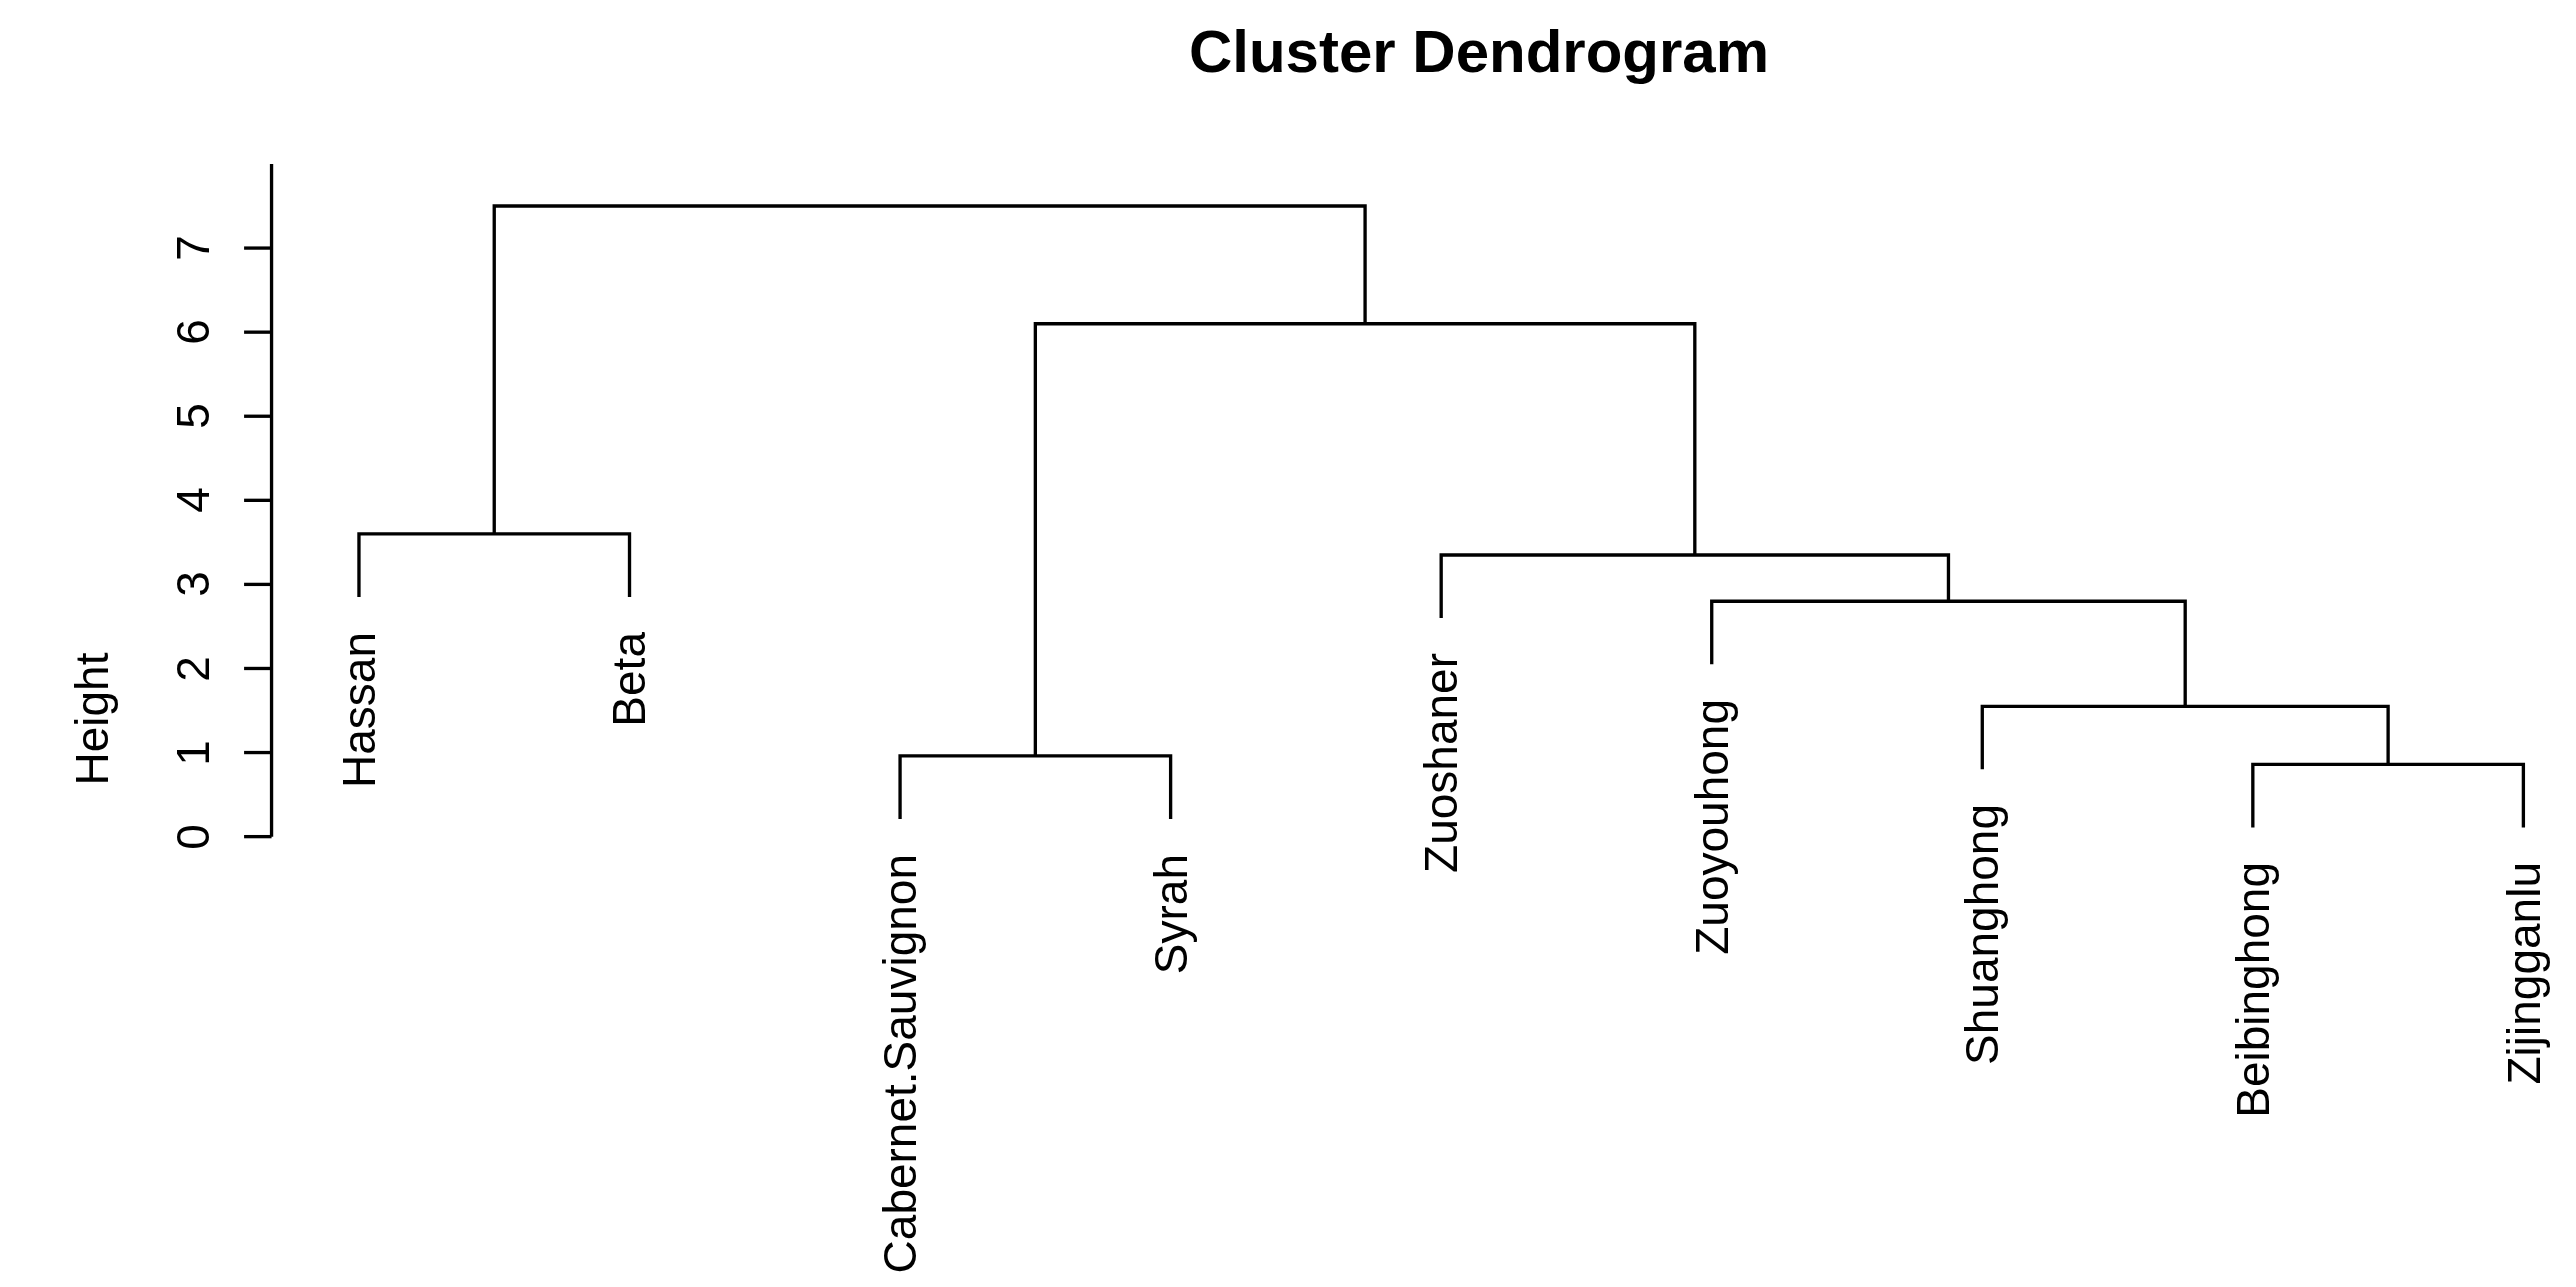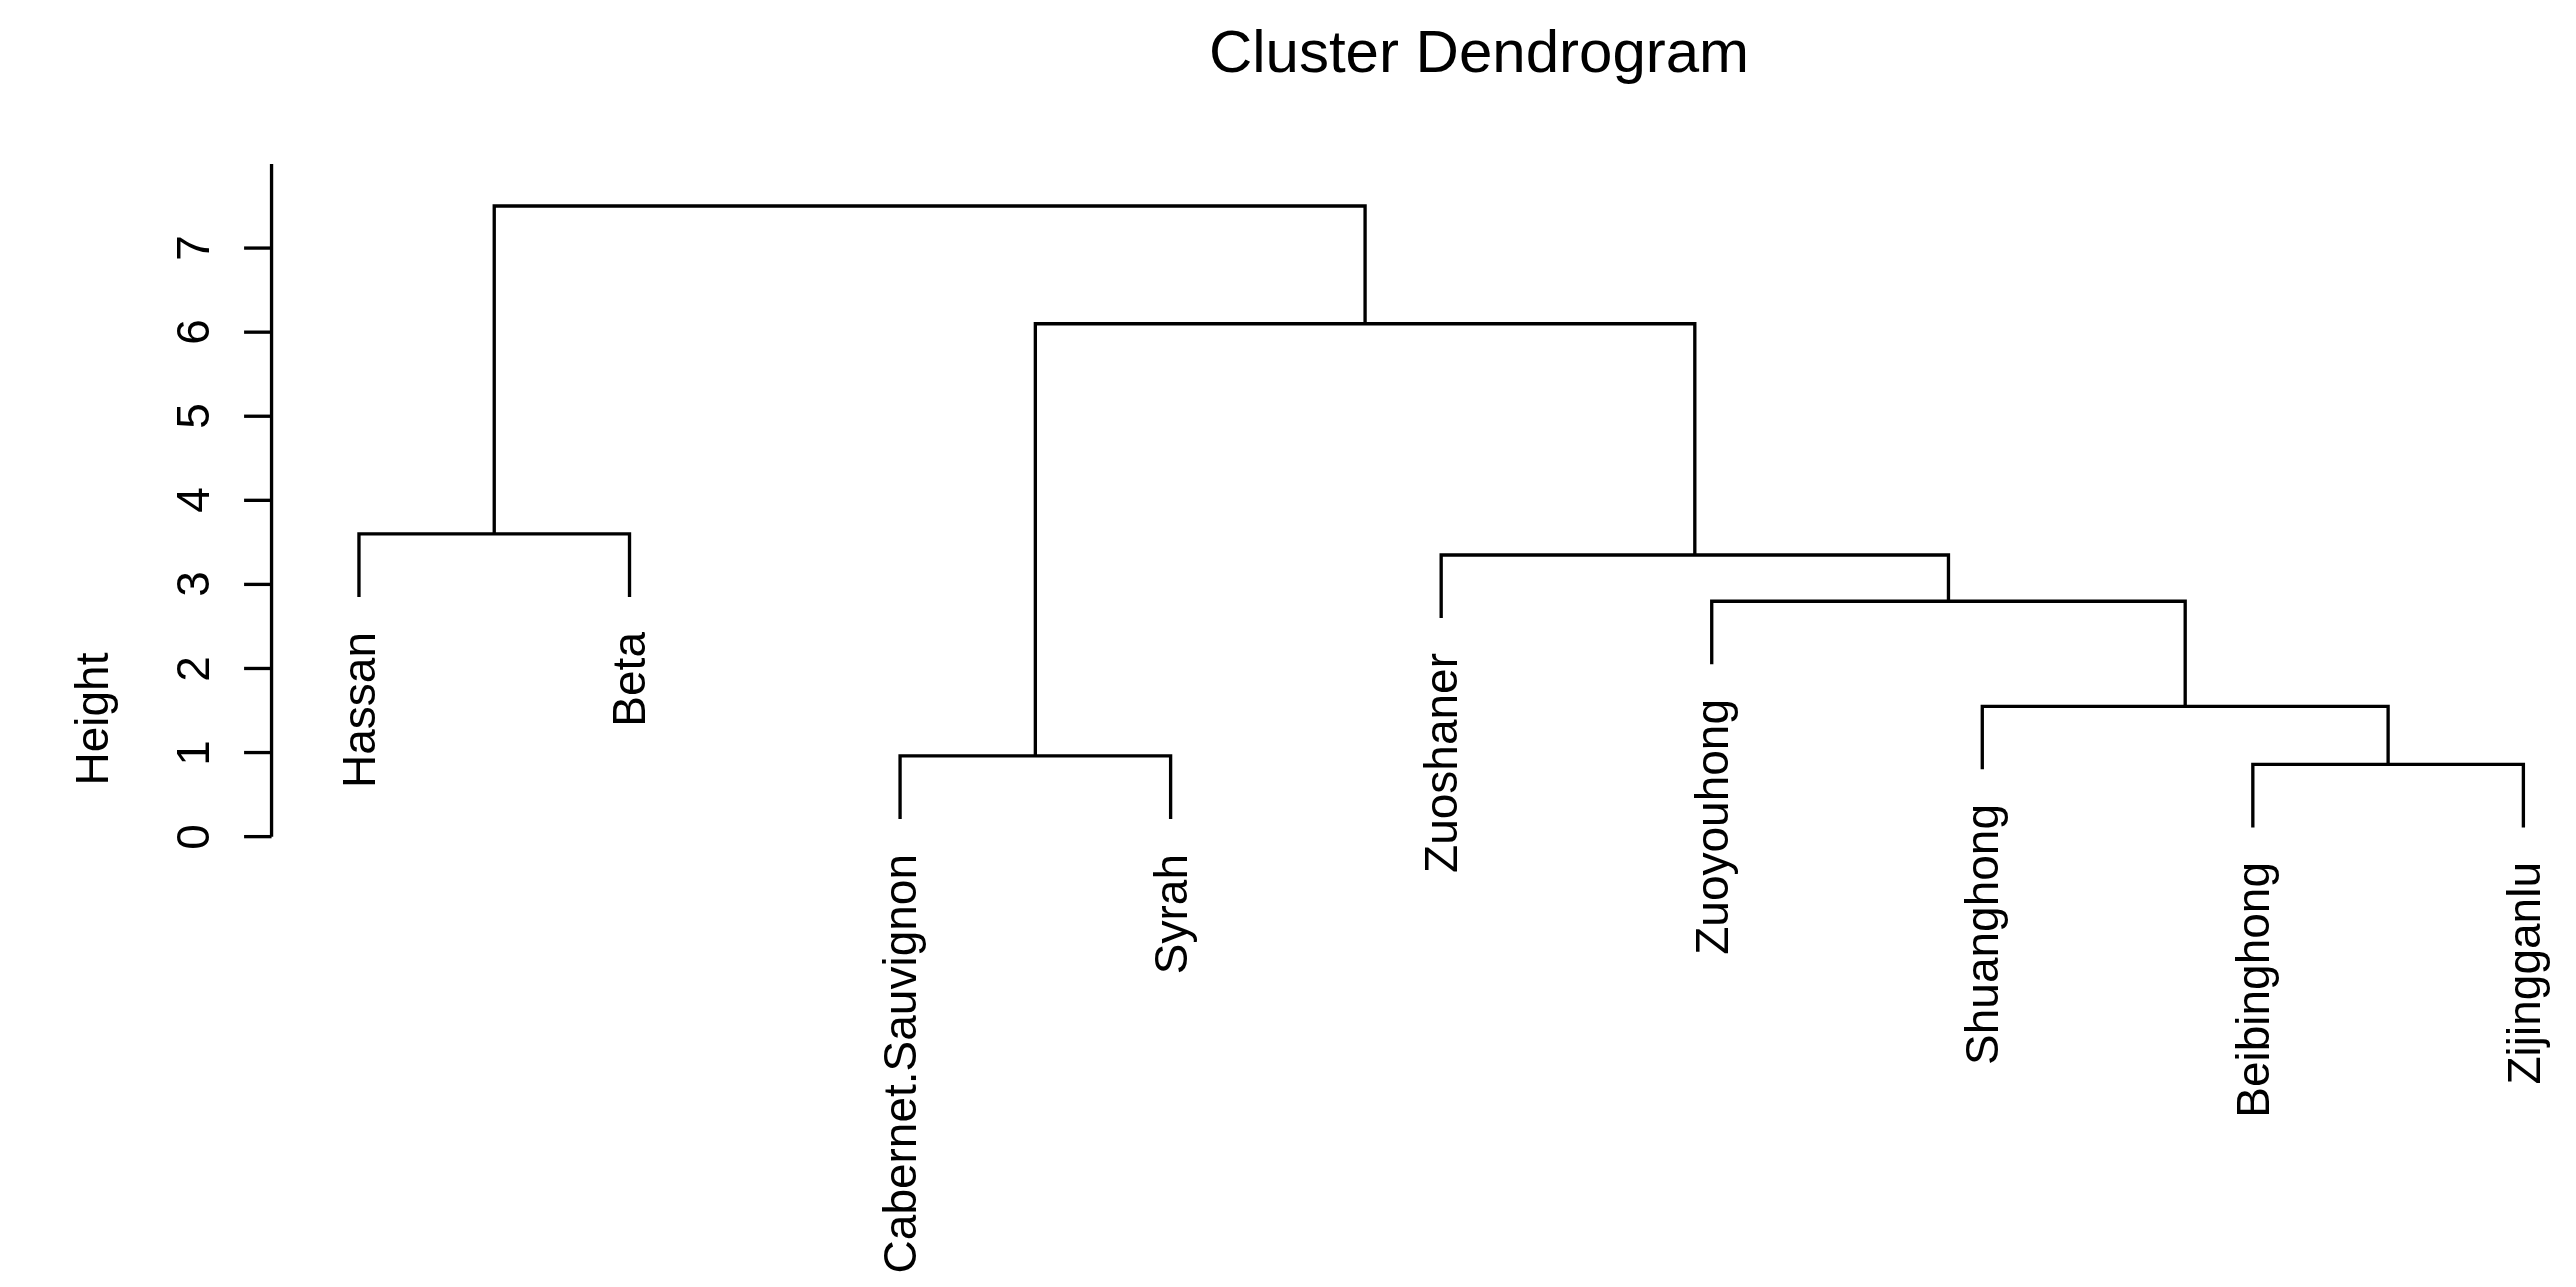--- a/index.html
+++ b/index.html
@@ -17,21 +17,21 @@
   }
   #tree-svg {
     position: absolute; left: 0; top: 0;
     width: 2576px; height: 1287px;
   }
   .chart-title {
     position: absolute;
     left: 1479px; top: 21.6px;
     transform: translateX(-50%);
     font-size: 60px;
-    font-weight: normal;
+    font-weight: bold;
     line-height: 1;
     white-space: nowrap;
   }
   
   .rot-center {
     position: absolute;
     white-space: nowrap;
     font-size: 46px;
     line-height: 1;
     transform: translate(-50%, -50%) rotate(-90deg);

